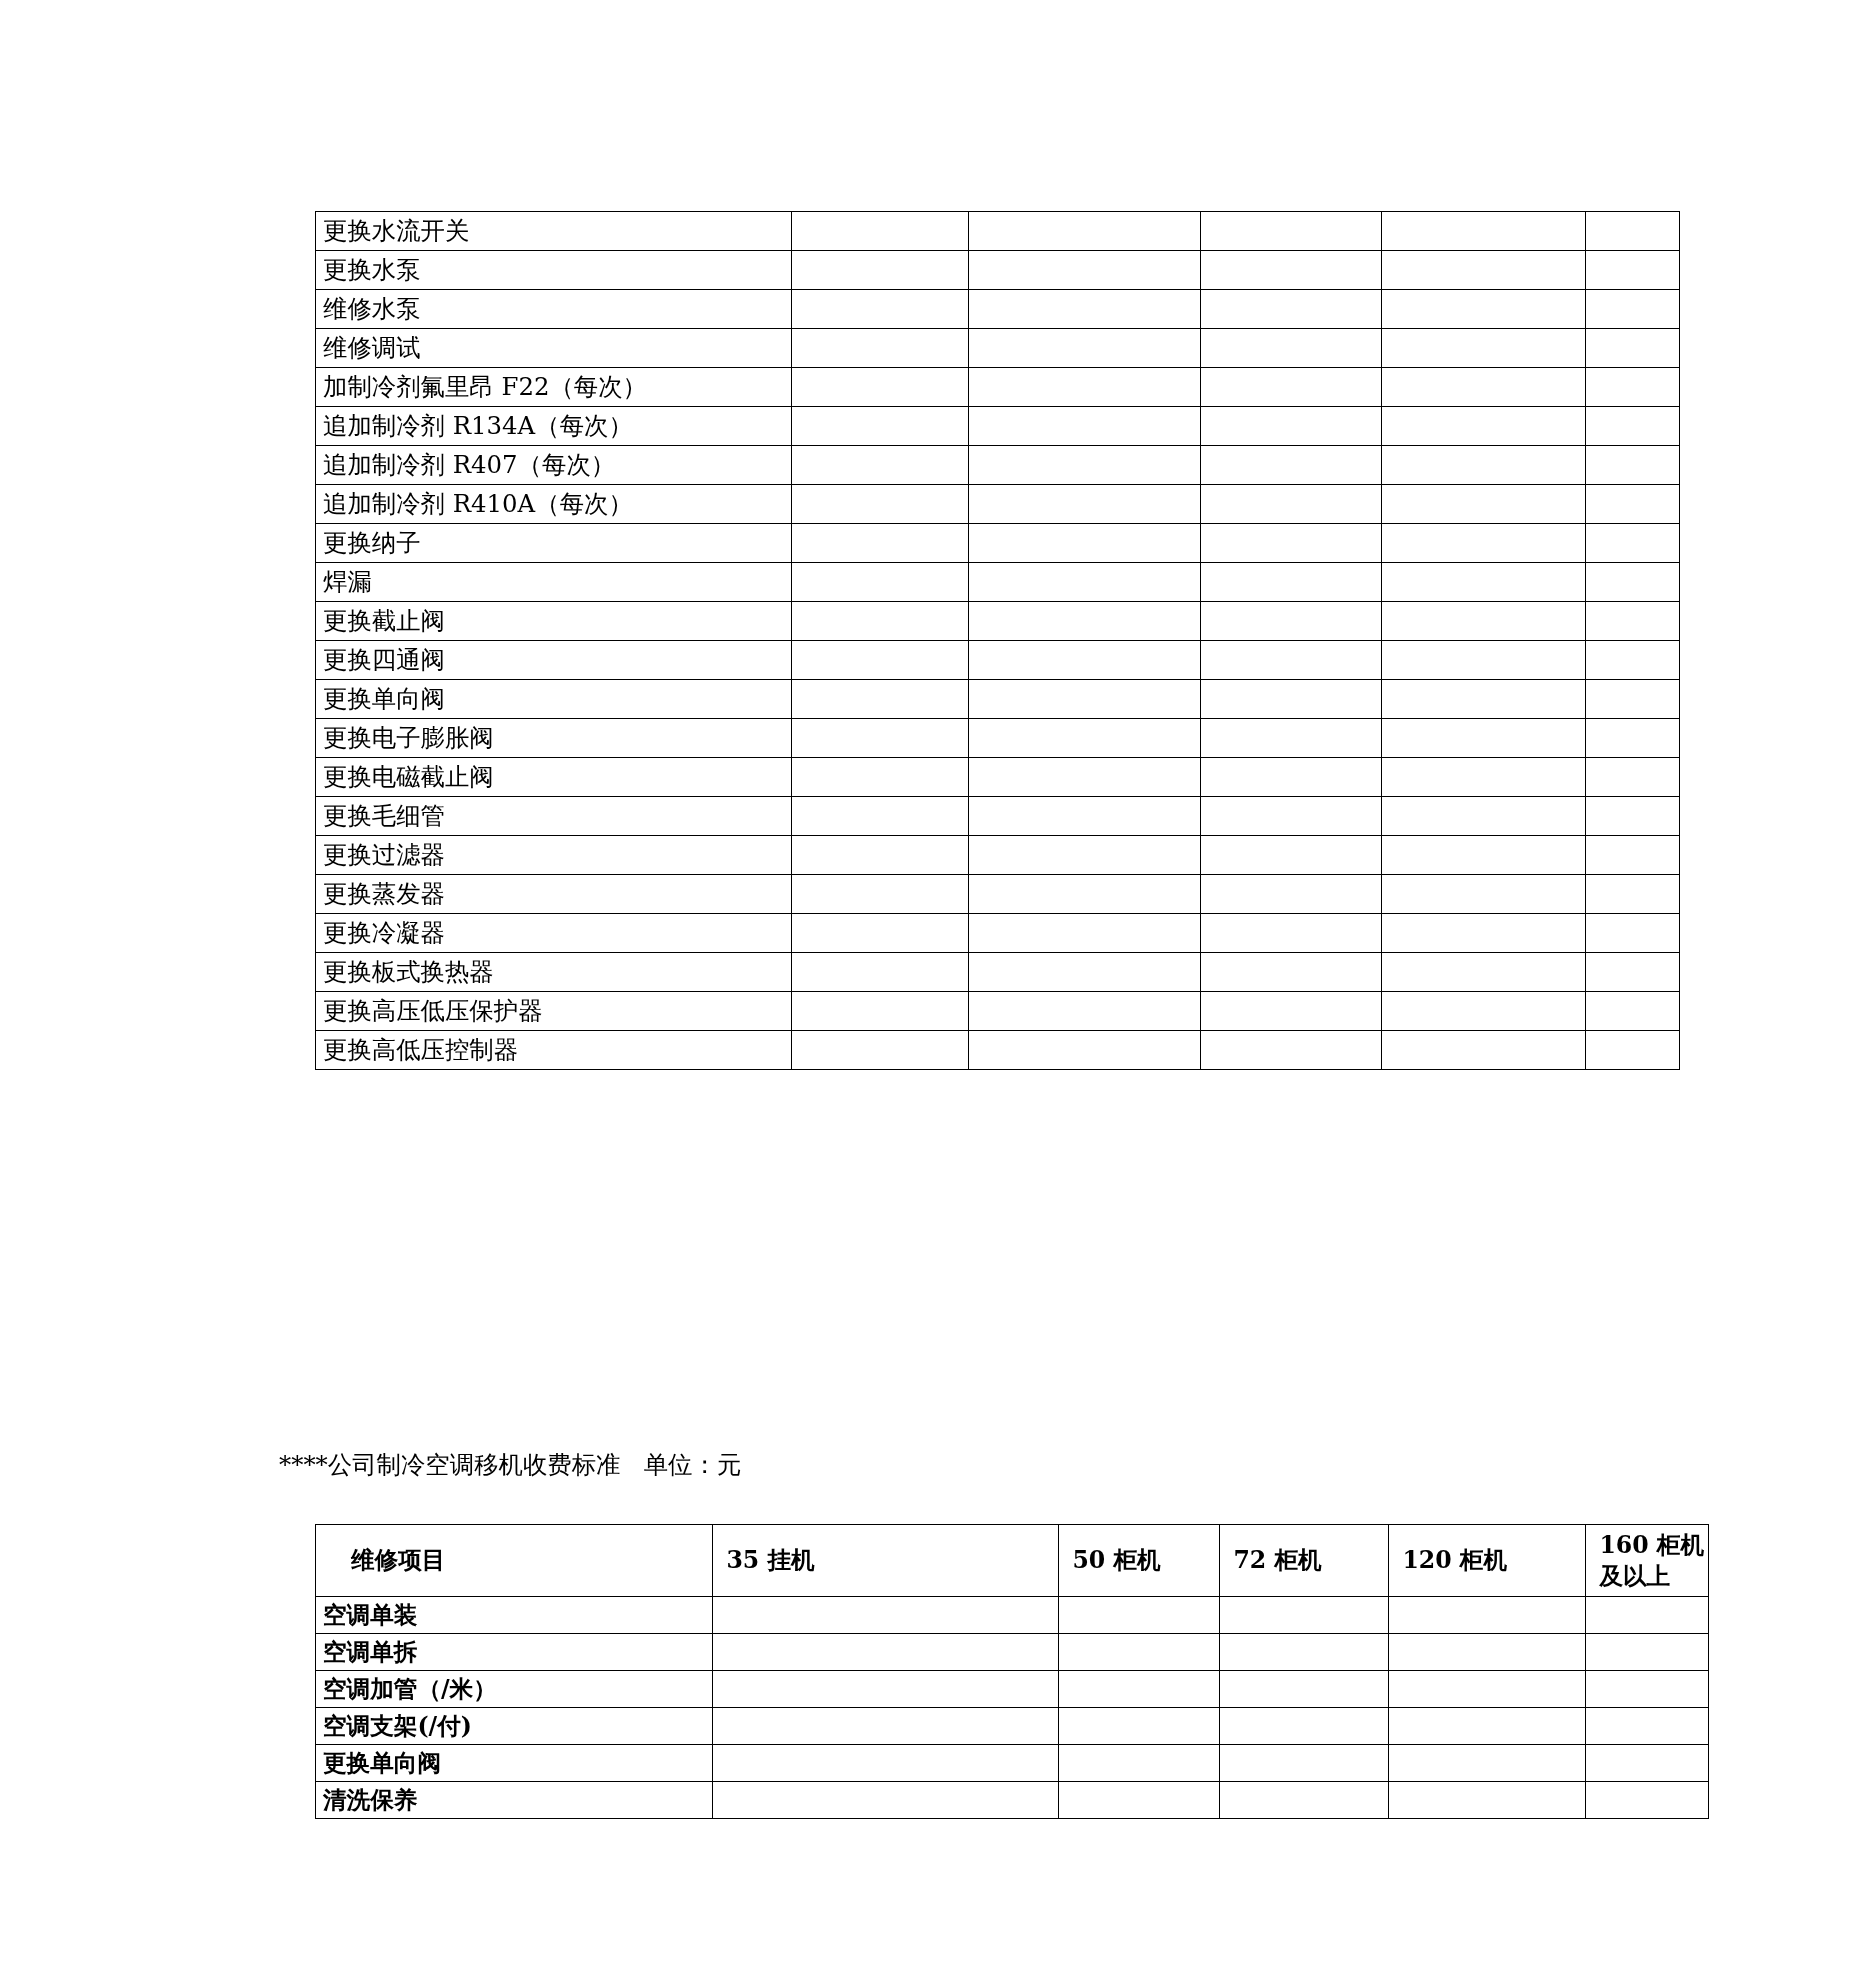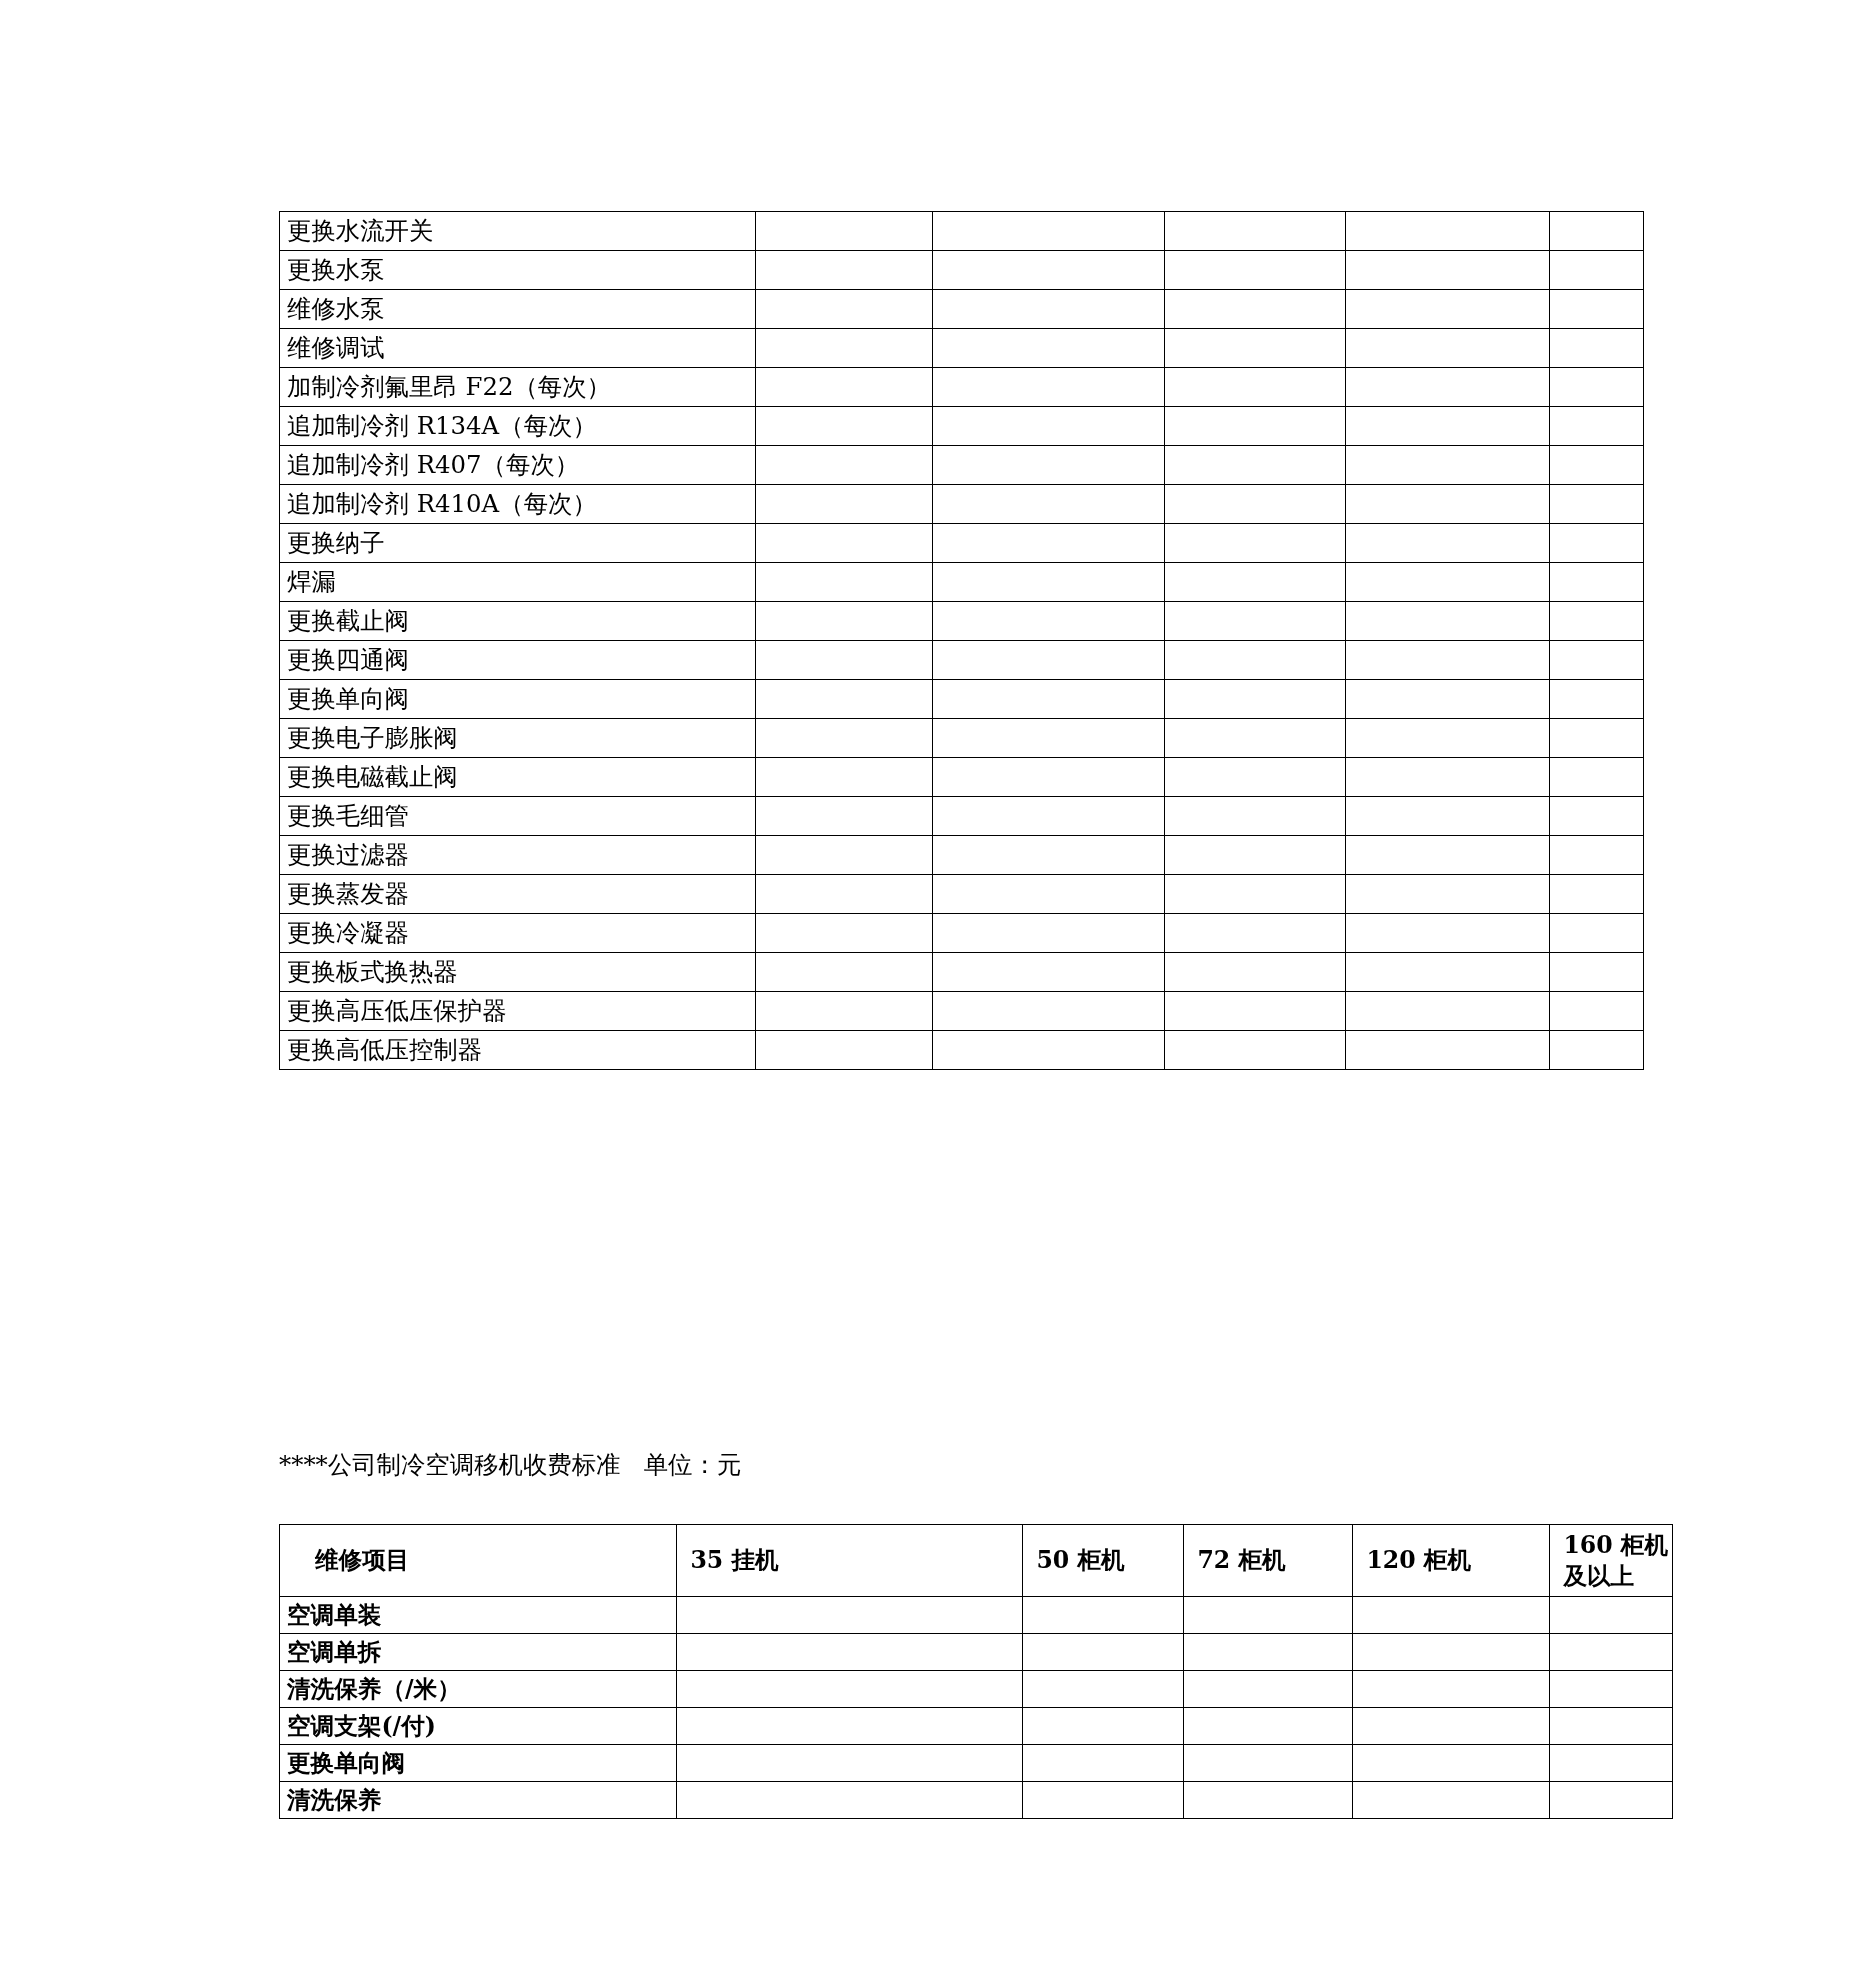--- a/index.html
+++ b/index.html
@@ -18,20 +18,21 @@
     background: #ffffff;
     box-sizing: border-box;
     overflow: hidden;
   }
 
   
   .tbl {
     position: absolute;
     border-collapse: collapse;
     table-layout: fixed;
+    margin-left: 36px;
   }
   .tbl td {
     border: 1.2px solid #000000;
     vertical-align: middle;
     padding: 0 0 0 7px;
     font-size: 24.4px;
     line-height: 1.30;
     height: 38px;
     white-space: nowrap;
   }
@@ -305,21 +306,21 @@
         </tr>
         <tr>
           <td>空调单拆</td>
           <td class="blankcell"></td>
           <td class="blankcell"></td>
           <td class="blankcell"></td>
           <td class="blankcell"></td>
           <td class="blankcell"></td>
         </tr>
         <tr>
-          <td>清洗保养（/米）</td>
+          <td>空调加管（/米）</td>
           <td class="blankcell"></td>
           <td class="blankcell"></td>
           <td class="blankcell"></td>
           <td class="blankcell"></td>
           <td class="blankcell"></td>
         </tr>
         <tr>
           <td>空调支架(/付)</td>
           <td class="blankcell"></td>
           <td class="blankcell"></td>

